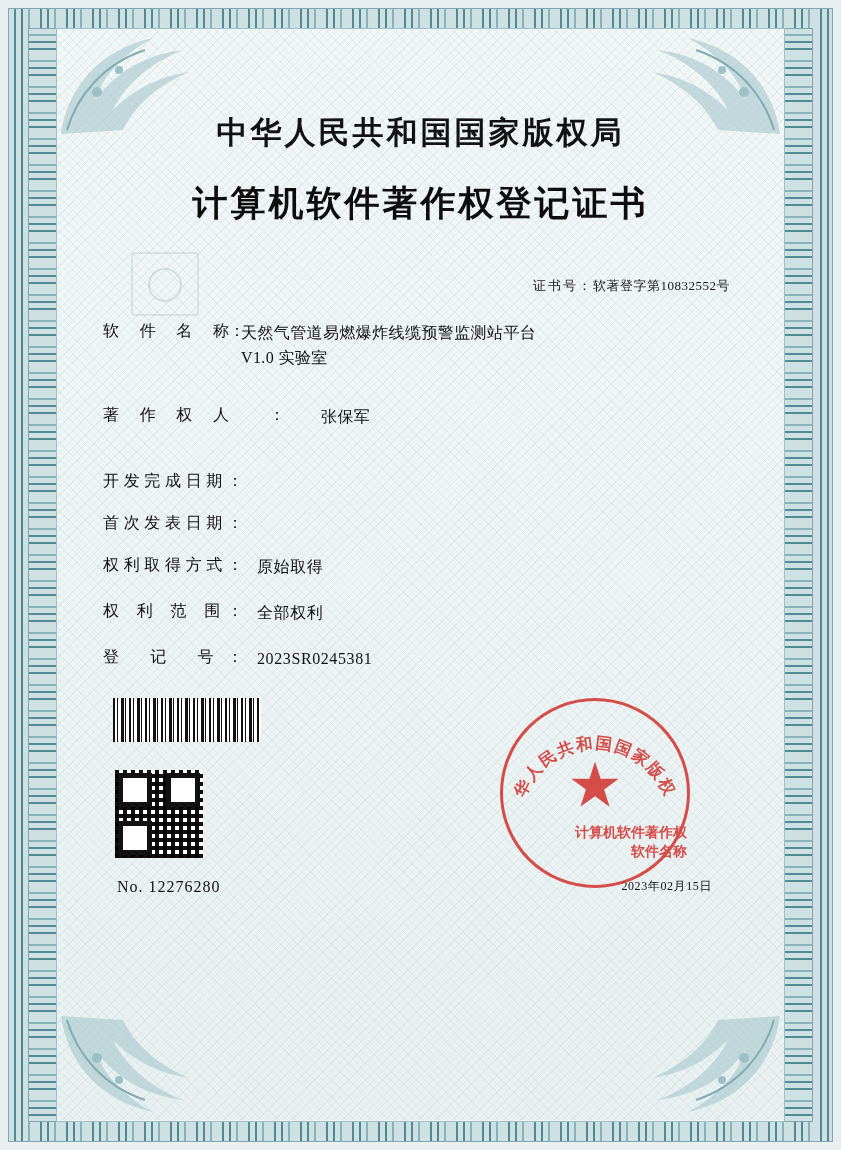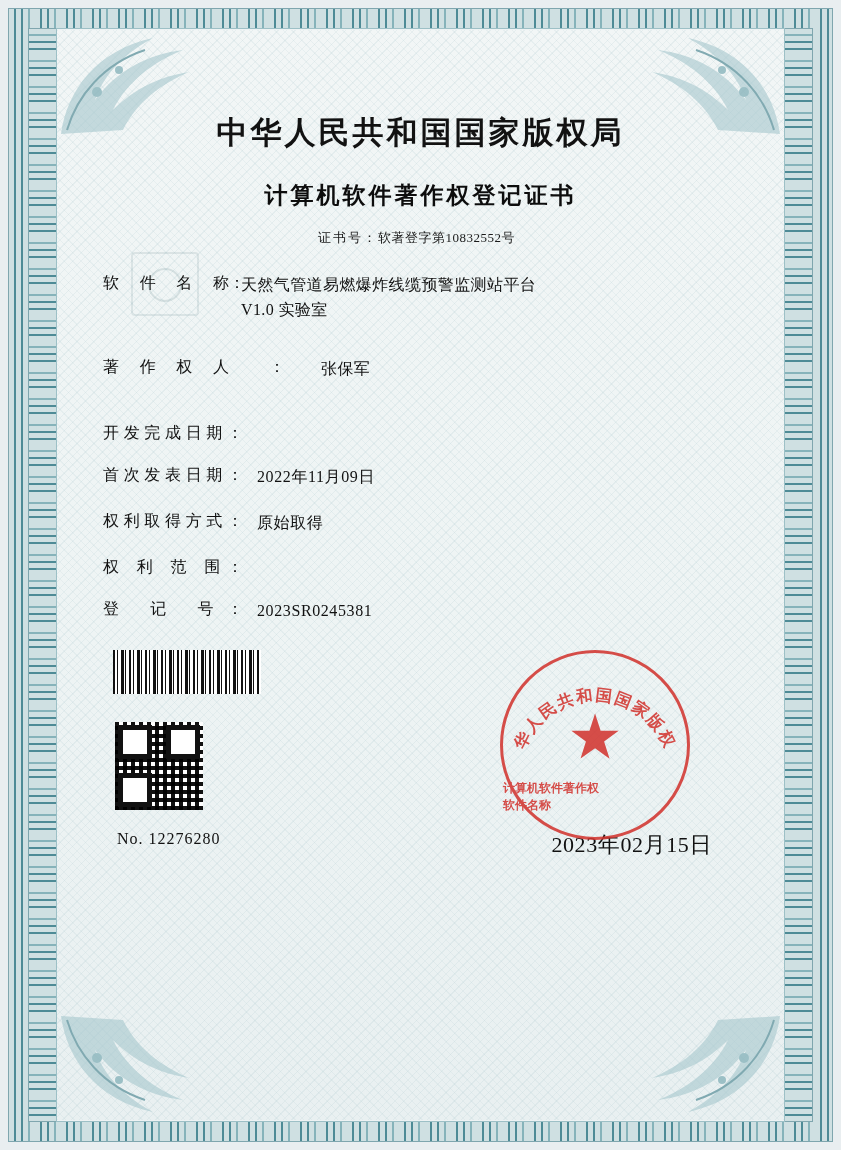--- a/index.html
+++ b/index.html
@@ -107,32 +107,32 @@
     text-align: center;
     font-size: 31px;
     font-weight: bold;
     letter-spacing: 3px;
     color: #121212;
     margin-top: 82px;
     font-family: "DejaVu Serif", "Liberation Serif", serif;
   }
   .title-sub {
     text-align: center;
-    font-size: 23px;
+    font-size: 35px;
     font-weight: bold;
     letter-spacing: 3px;
     color: #0d0d0d;
     margin-top: 26px;
     font-family: "DejaVu Serif", "Liberation Serif", serif;
   }
   .cert-no-line {
-    text-align: center;
+    text-align: right;
     font-size: 13px;
     color: #1a1a1a;
-    margin-top: 18px;
+    margin-top: 50px;
     padding-right: 8px;
     letter-spacing: 0.5px;
   }
   .cert-no-line .label { letter-spacing: 2px; }
   .cert-no-line .value { font-family: "Liberation Serif", serif; }
 
   .field {
     display: flex;
     align-items: flex-start;
     margin-top: 16px;
@@ -228,21 +228,21 @@
     top: 180px;
     font-size: 16px;
     color: #111;
     letter-spacing: 1px;
     font-family: "Liberation Serif", serif;
   }
   .issue-date {
     position: absolute;
     right: 26px;
     top: 180px;
-    font-size: 22px;
+    font-size: 12px;
     color: #111;
     letter-spacing: 0.6px;
   }
 
   
   .seal {
     position: absolute;
     right: 48px;
     top: 0;
     width: 190px;
@@ -272,22 +272,22 @@
     font-size: 17px;
     font-weight: bold;
     fill: #d2322d;
     letter-spacing: 2px;
   }
   .seal-bottom-text {
     position: absolute;
     left: 0;
     right: 0;
     bottom: 24px;
-    text-align: left;
-    font-size: 12px;
+    text-align: right;
+    font-size: 14px;
     font-weight: bold;
     line-height: 1.35;
     color: #d2322d;
     font-family: "DejaVu Serif", "Liberation Serif", serif;
   }
 
   
   .watermark-emblem {
     position: absolute;
     left: 74px;
@@ -369,28 +369,28 @@
         <span class="fcolon">：</span>
         <span class="fvalue">张保军</span>
       </div>
 
       <div class="dates-block">
         <div class="field">
           <span class="flabel" style="flex:0 0 140px; width:140px; text-align-last:justify;">开发完成日期：</span>
         </div>
         <div class="field">
           <span class="flabel" style="flex:0 0 140px; width:140px; text-align-last:justify;">首次发表日期：</span>
-          <span class="fvalue" style="padding-left:14px;">2022年11月09日</span>
         </div>
         <div class="field">
           <span class="flabel" style="flex:0 0 140px; width:140px; text-align-last:justify;">权利取得方式：</span>
           <span class="fvalue" style="padding-left:14px;">原始取得</span>
         </div>
         <div class="field">
           <span class="flabel" style="flex:0 0 140px; width:140px; text-align-last:justify;">权 利 范 围：</span>
+          <span class="fvalue" style="padding-left:14px;">全部权利</span>
         </div>
         <div class="field">
           <span class="flabel" style="flex:0 0 140px; width:140px; text-align-last:justify;">登 记 号：</span>
           <span class="fvalue" style="padding-left:14px;">2023SR0245381</span>
         </div>
       </div>
 
 
       <div class="bottom">
         <div class="barcode"></div>

